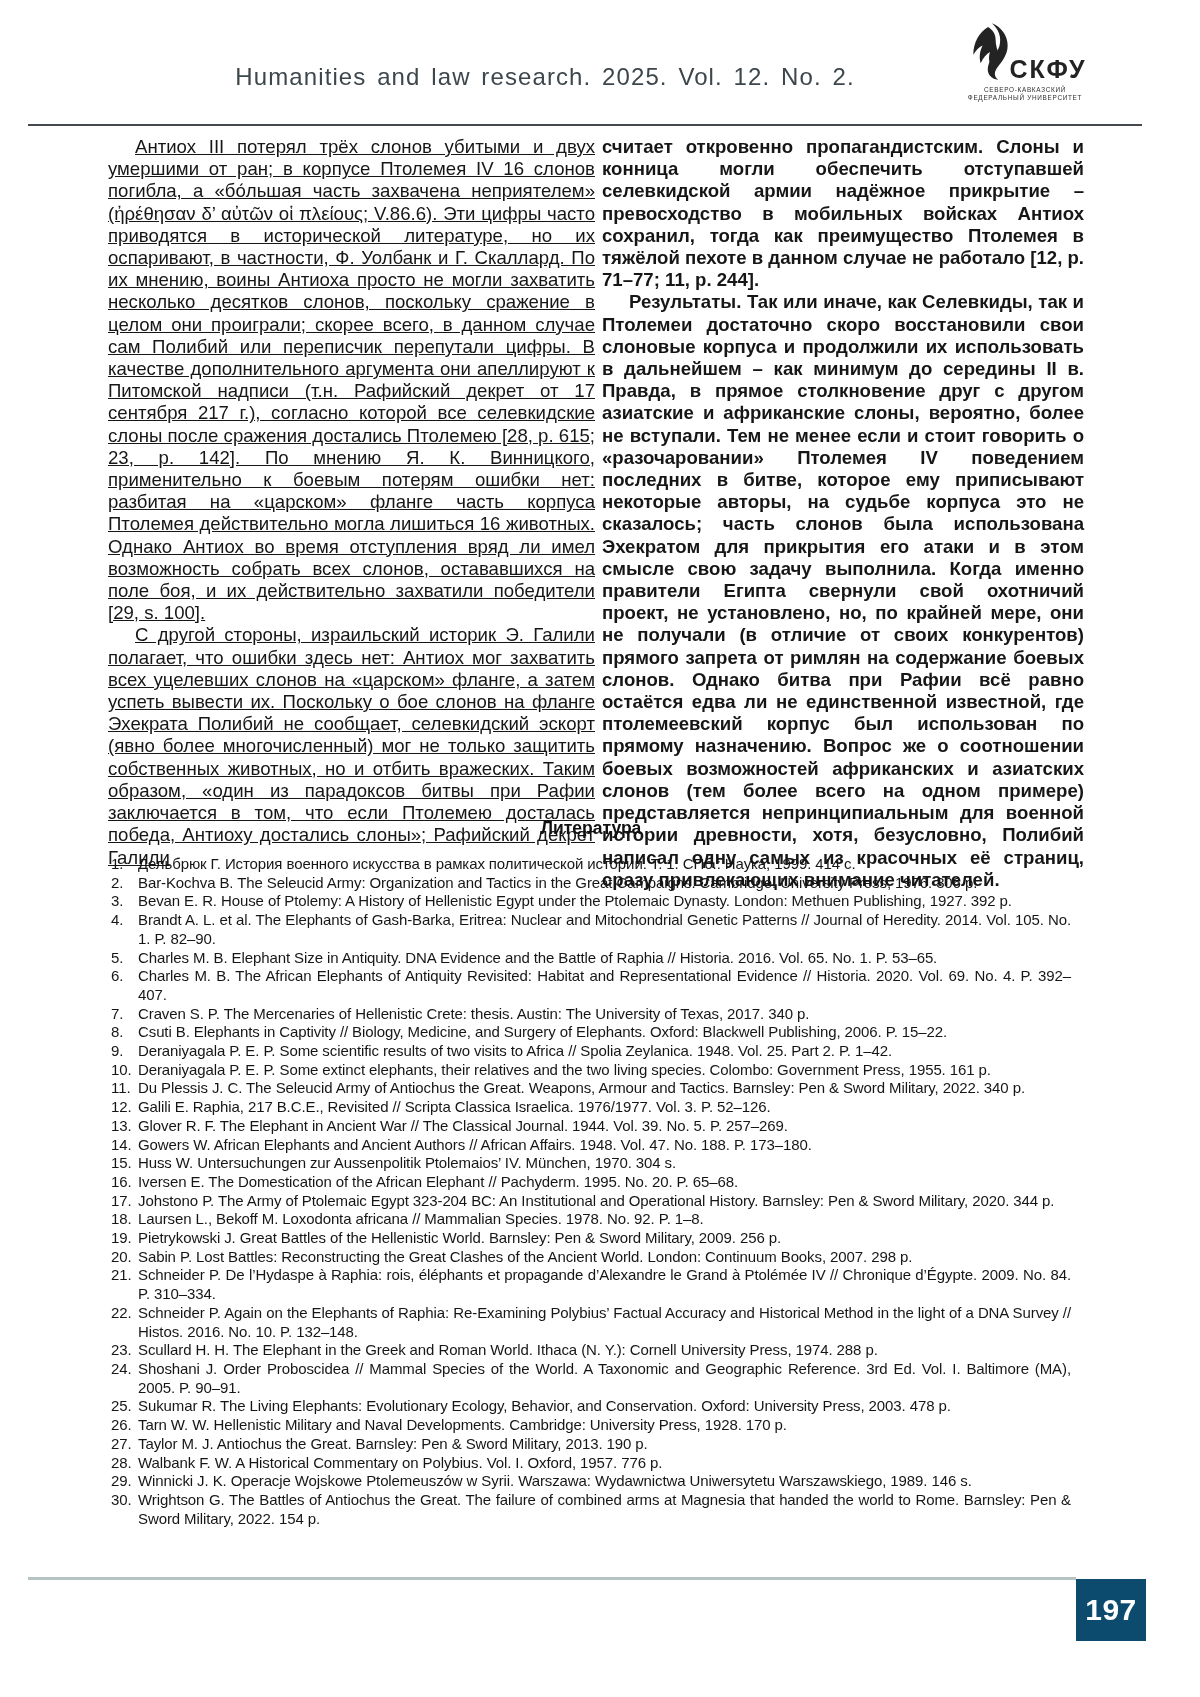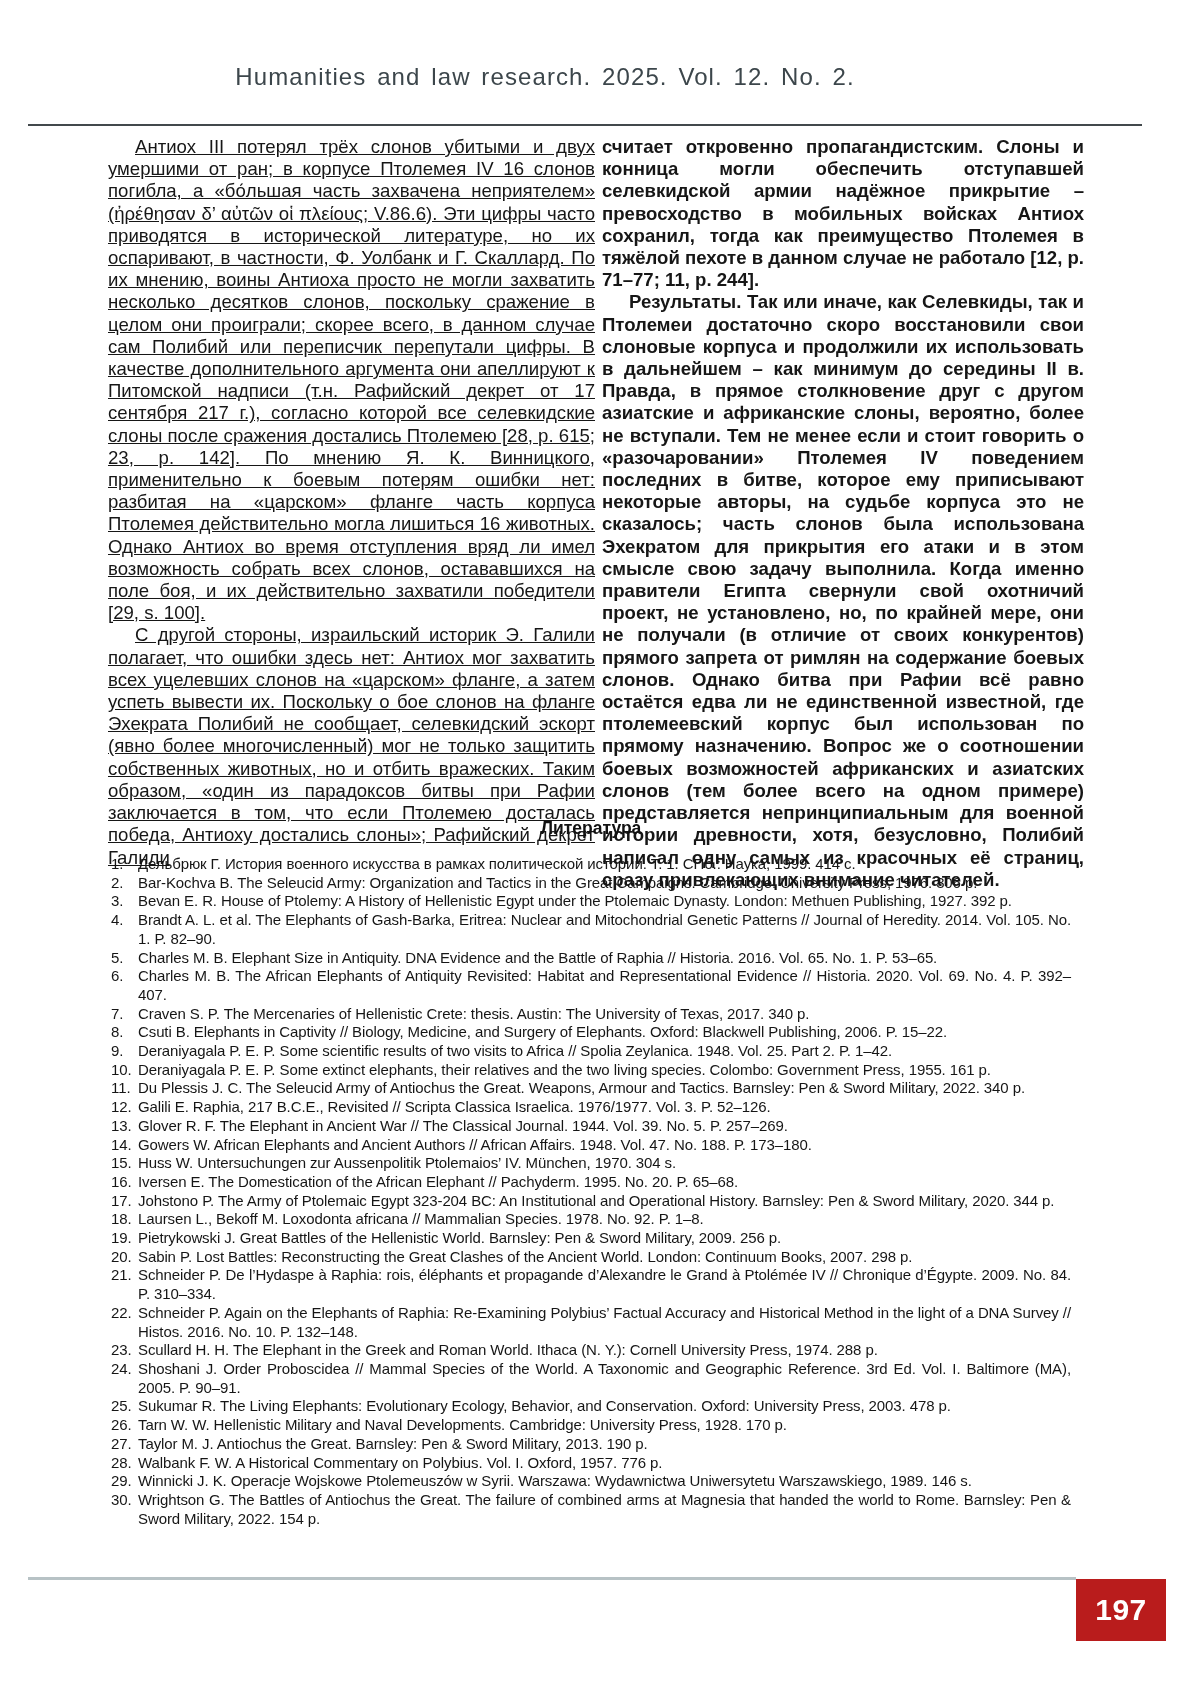--- a/index.html
+++ b/index.html
@@ -65,33 +65,48 @@
   ol.refs-list li::before{
     content:counter(ref) ".";
     position:absolute;left:0;top:0;
   }
   
   .footer-rule{
     position:absolute;left:28px;top:1577px;width:1048px;height:3px;
     background:#b7c2c5;
   }
   .page-number-box{
-    position:absolute;left:1076px;top:1579px;width:90px;height:62px;
-    background:#b91c1c;color:#ffffff;
+    position:absolute;left:1076px;top:1579px;width:70px;height:62px;
+    background:#0c4a6e;color:#ffffff;
     display:flex;align-items:center;justify-content:center;
     font-size:30px;font-weight:bold;letter-spacing:0.5px;
   }
 </style>
 </head>
 <body>
 
 <div class="page">
 
   <div class="journal-title">Humanities and law research. 2025. Vol. 12. No. 2.</div>
 
+  <div class="logo">
+    <div class="logo-main">
+      <span>
+        <svg width="52" height="60" viewBox="0 0 56 62" aria-hidden="true">
+          <g fill="#232323">
+            <path d="M26 4 C16 10 10 21 10 34 C13 29 16 26 20 24 C17 30 16 37 18 43 C21 37 24 33 28 31 C26 37 27 43 30 48 C32 42 35 38 39 36 C36 30 34 24 34 17 C34 12 31 7 26 4 Z"></path>
+            <path d="M30 0 C40 4 47 13 47 24 C47 35 40 42 35 49 C32 54 33 58 37 61 C29 60 24 54 26 46 C28 38 35 33 38 25 C41 15 37 6 30 0 Z"></path>
+          </g>
+        </svg>
+      </span>
+      <span class="logo-acronym">СКФУ</span>
+    </div>
+    <div class="logo-sub">СЕВЕРО-КАВКАЗСКИЙ</div>
+    <div class="logo-sub">ФЕДЕРАЛЬНЫЙ УНИВЕРСИТЕТ</div>
+  </div>
 
   <div class="header-rule"></div>
 
   <div class="col col-left">
     <p class="indent">Антиох III потерял трёх слонов убитыми и двух умершими от ран; в корпусе Птолемея IV 16 слонов погибла, а «бо́льшая часть захвачена неприятелем» (ἠρέθησαν δ’ αὐτῶν οἱ πλείους; V.86.6). Эти цифры часто приводятся в исторической литературе, но их оспаривают, в частности, Ф. Уолбанк и Г. Скаллард. По их мнению, воины Антиоха просто не могли захватить несколько десятков слонов, поскольку сражение в целом они проиграли; скорее всего, в данном случае сам Полибий или переписчик перепутали цифры. В качестве дополнительного аргумента они апеллируют к Питомской надписи (т.н. Рафийский декрет от 17 сентября 217 г.), согласно которой все селевкидские слоны после сражения достались Птолемею [28, p. 615; 23, p. 142]. По мнению Я. К. Винницкого, применительно к боевым потерям ошибки нет: разбитая на «царском» фланге часть корпуса Птолемея действительно могла лишиться 16 животных. Однако Антиох во время отступления вряд ли имел возможность собрать всех слонов, остававшихся на поле боя, и их действительно захватили победители [29, s. 100].</p>
     <p class="indent">С другой стороны, израильский историк Э. Галили полагает, что ошибки здесь нет: Антиох мог захватить всех уцелевших слонов на «царском» фланге, а затем успеть вывести их. Поскольку о бое слонов на фланге Эхекрата Полибий не сообщает, селевкидский эскорт (явно более многочисленный) мог не только защитить собственных животных, но и отбить вражеских. Таким образом, «один из парадоксов битвы при Рафии заключается в том, что если Птолемею досталась победа, Антиоху достались слоны»; Рафийский декрет Галили</p>
   </div>
 
   <div class="col col-right">
     <p>считает откровенно пропагандистским. Слоны и конница могли обеспечить отступавшей селевкидской армии надёжное прикрытие – превосходство в мобильных войсках Антиох сохранил, тогда как преимущество Птолемея в тяжёлой пехоте в данном случае не работало [12, р. 71–77; 11, р. 244].</p>

